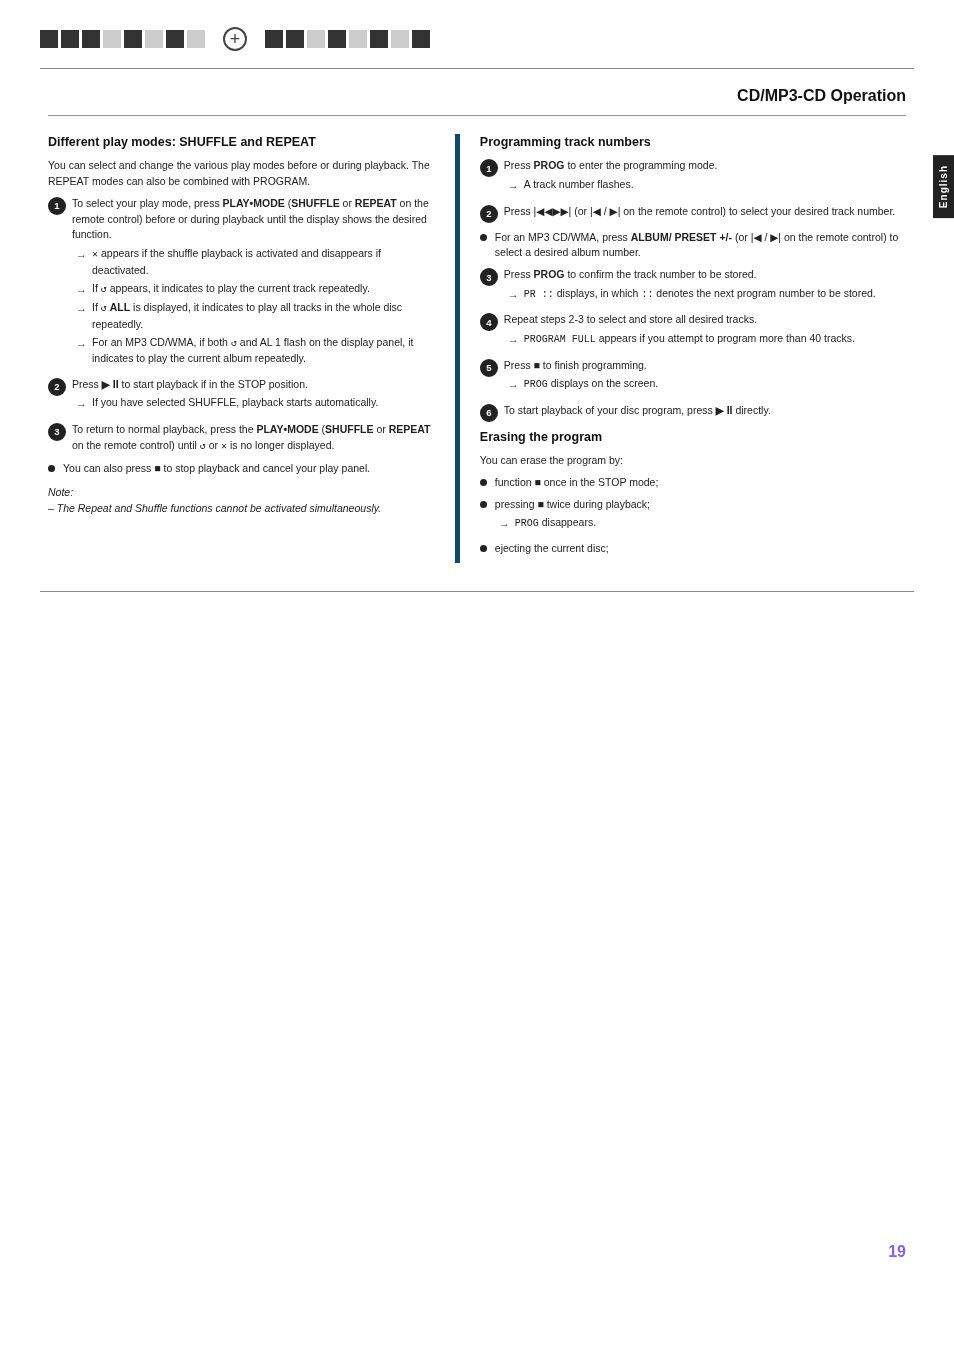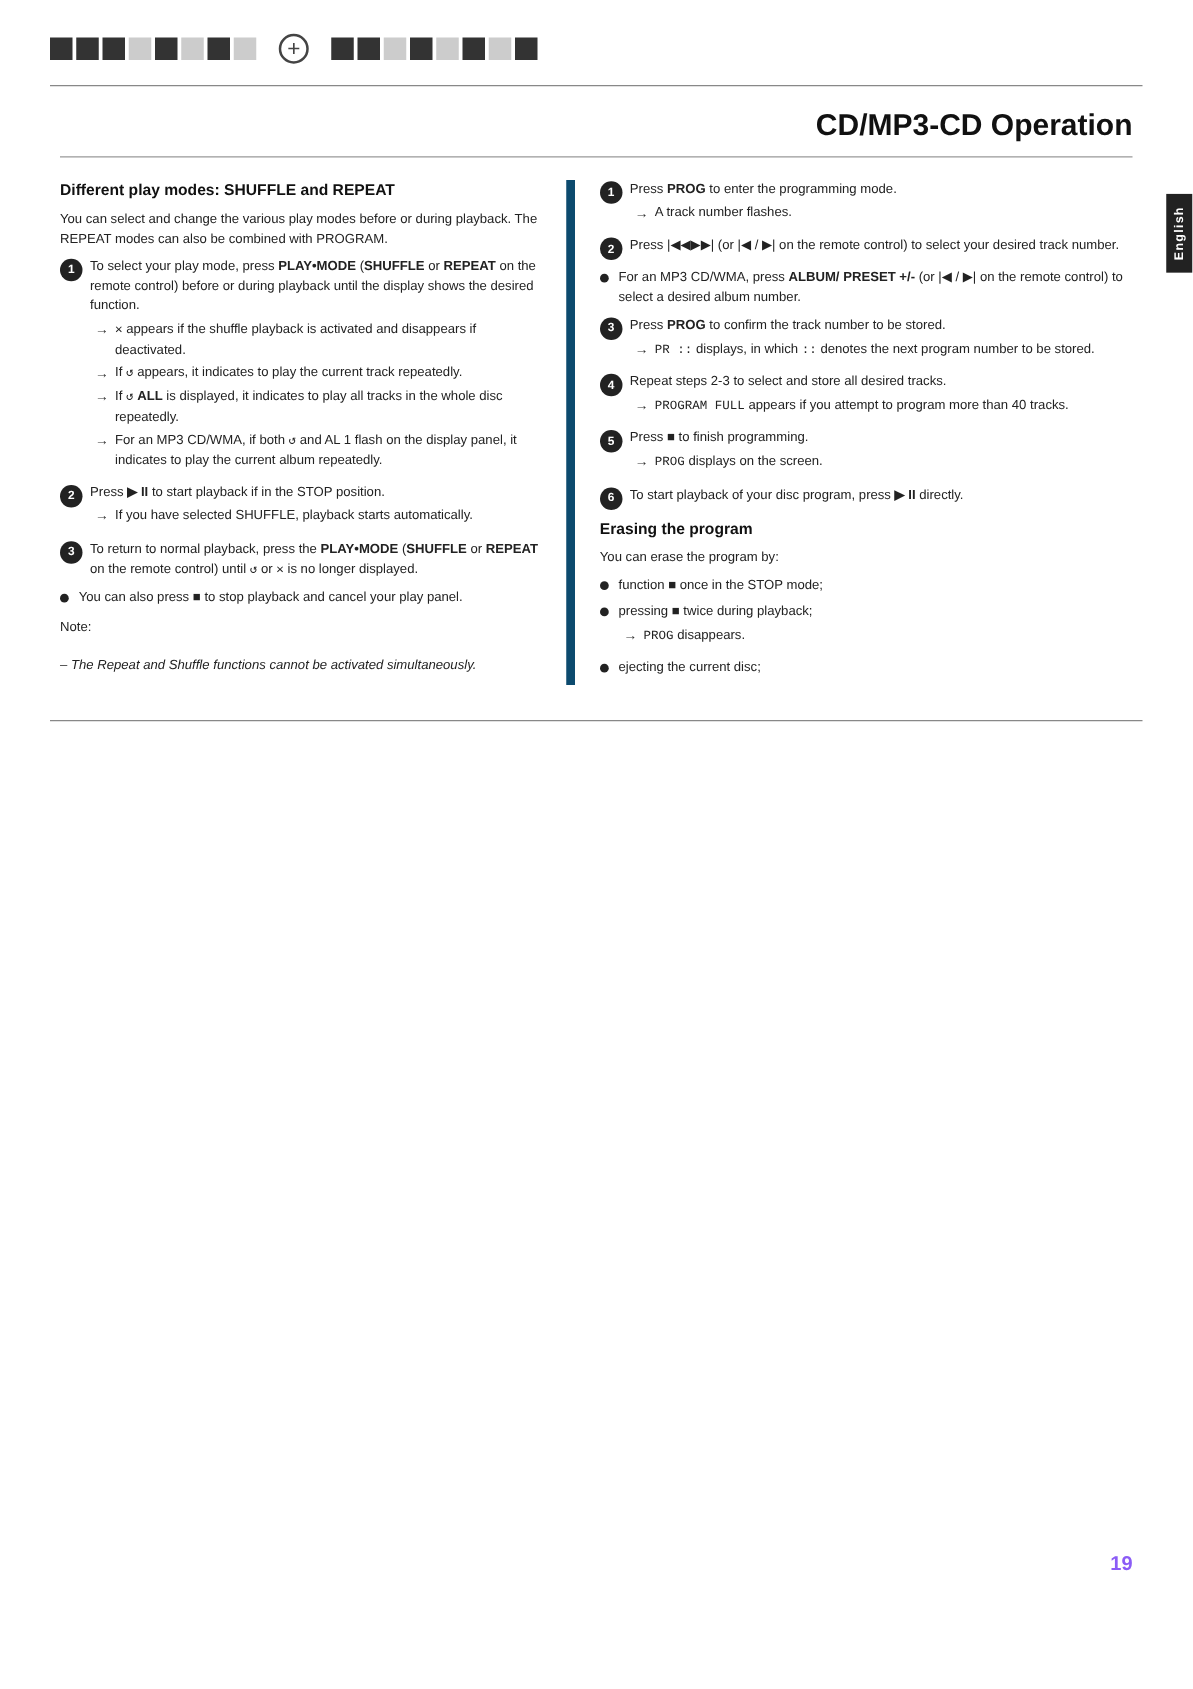--- a/index.html
+++ b/index.html
@@ -65,21 +65,21 @@
       border-top: 1.5px solid #888;
       margin: 8px 40px 0 40px;
     }
 
     
     .page-title-area {
       text-align: right;
       padding: 18px 48px 6px 48px;
     }
     .page-title {
-      font-size: 24px;
+      font-size: 16px;
       font-weight: bold;
       color: #111;
     }
     .title-rule {
       border: none;
       border-top: 1px solid #999;
       margin: 4px 48px 0 48px;
     }
 
     
@@ -100,21 +100,21 @@
 
     
     .content-area {
       display: flex;
       gap: 0;
       padding: 18px 48px 20px 48px;
     }
     .col-left {
       width: 48%;
       padding-right: 20px;
-      border-right: 7px solid #0c4a6e;
+      border-right: 5px solid #0c4a6e;
     }
     .col-right {
       width: 52%;
       padding-left: 20px;
     }
 
     
     .section-heading {
       font-size: 12.5px;
       font-weight: bold;
@@ -208,22 +208,23 @@
     .mono {
       font-family: 'Courier New', monospace;
       font-size: 10px;
     }
 
     
     .note-section {
       margin-top: 10px;
     }
     .note-label {
-      font-size: 10.5px;
-      margin-bottom: 17px;
+      font-style: italic;
+      font-size: 10.5px;
+      margin-bottom: 3px;
     }
     .note-text {
       font-style: italic;
       font-size: 10.5px;
       line-height: 1.5;
     }
 
     
     .bottom-footer {
       position: absolute;
@@ -363,20 +364,21 @@
 
       <div class="note-section">
         <div class="note-label">Note:</div>
         <div class="note-text">– The Repeat and Shuffle functions cannot be activated simultaneously.</div>
       </div>
 
     </div>
 
     <div class="col-right">
 
+      <div class="section-heading">Programming track numbers</div>
 
       <div class="step-row">
         <div class="step-num">1</div>
         <div class="step-content">
           Press <strong>PROG</strong> to enter the programming mode.
           <div class="arrow-note">
             <span class="arrow-sym">→</span>
             <span class="arrow-text">A track number flashes.</span>
           </div>
         </div>

